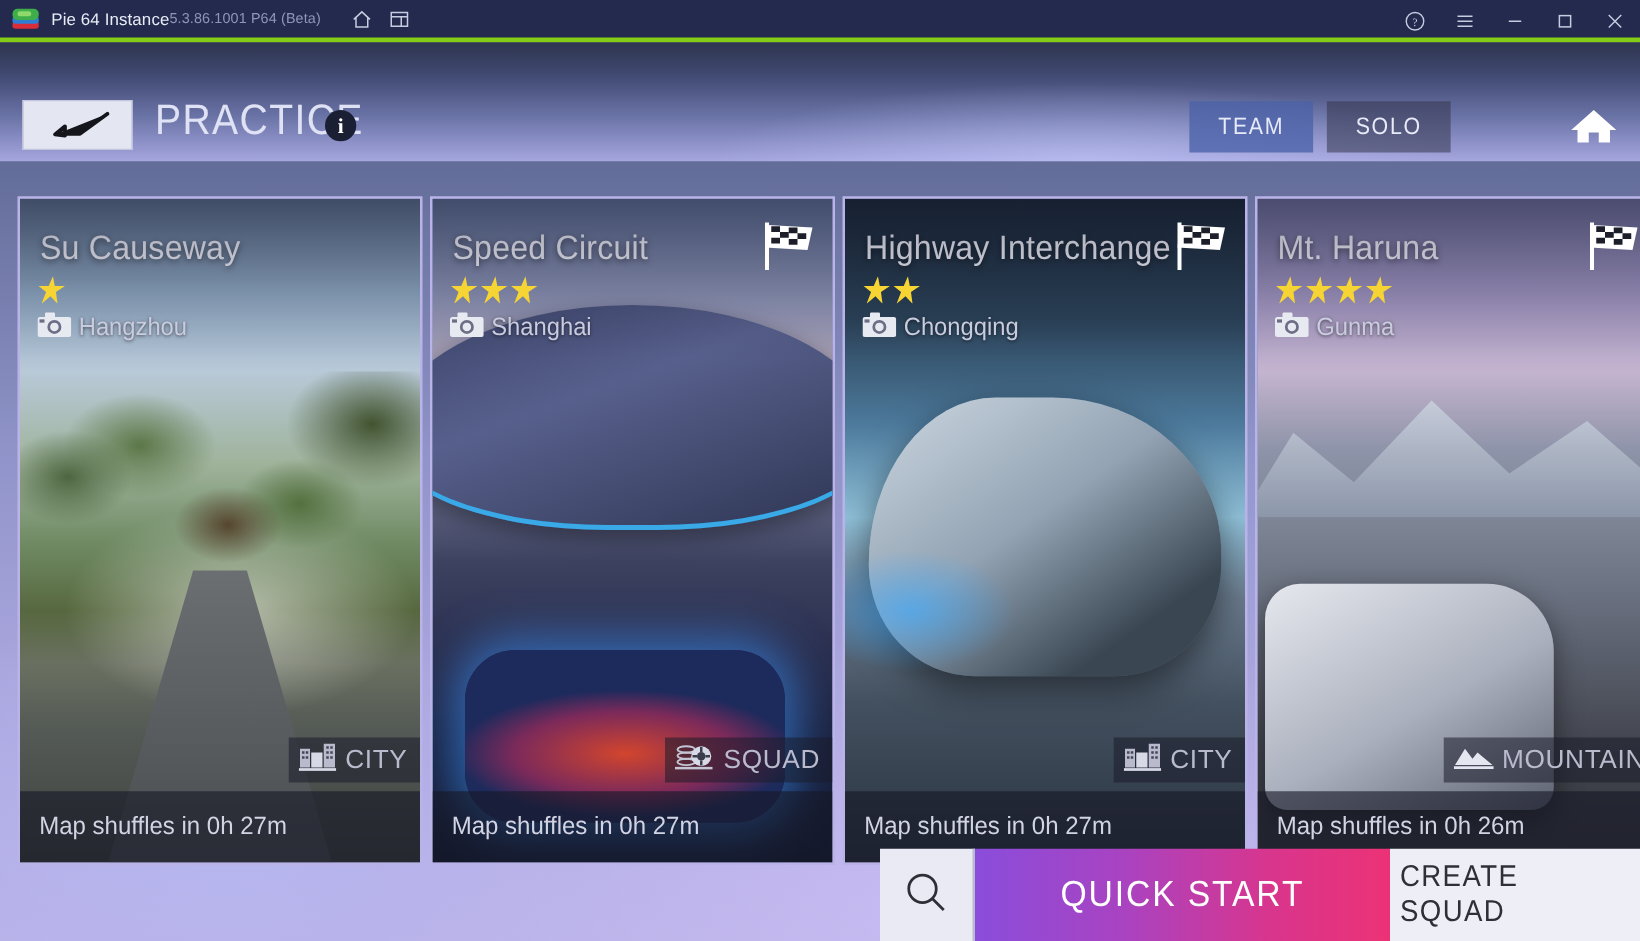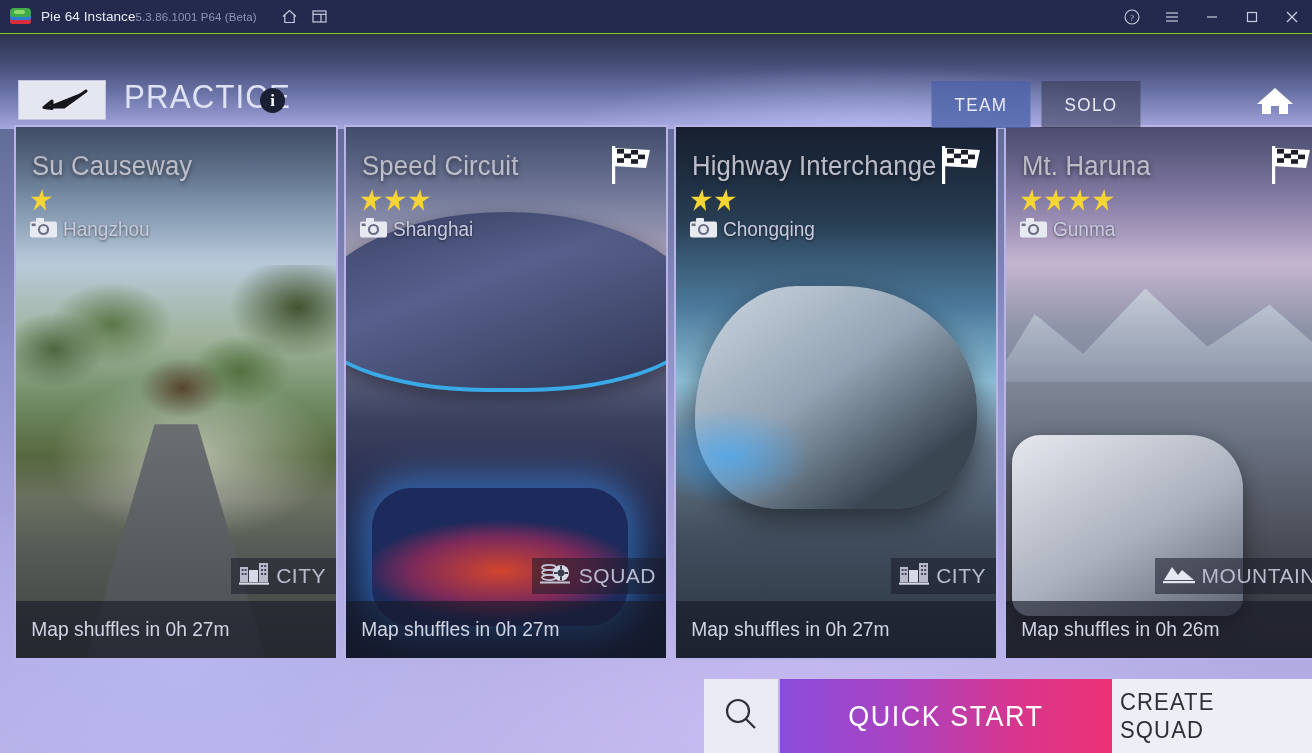--- a/index.html
+++ b/index.html
@@ -10,21 +10,21 @@
     background: #0f1430;
   }
 
   
   #titlebar {
     height: 34px; width: 100%;
     background: #232a4d;
     display: flex; align-items: center;
     padding: 0 0 0 10px;
     position: relative;
-    border-bottom: 1px solid #84cc16;
+    border-bottom: 4px solid #84cc16;
   }
   #bs-logo {
     width: 21px; height: 21px; margin-right: 10px;
     position: relative; flex: 0 0 auto;
   }
   #bs-logo .l {
     position: absolute; left: 0; width: 21px; height: 6px;
     border-radius: 3px/2px;
   }
   #bs-logo .l1 { top: 12px; background: #d92d3a; }
@@ -88,22 +88,22 @@
   }
   #info-icon {
     position: absolute; left: 260px; top: 54px;
     width: 25px; height: 25px; border-radius: 50%;
     background: #1b1f33; color: #fff;
     display:flex; align-items:center; justify-content:center;
     font-size: 17px; font-weight: bold; font-family: "Liberation Serif", serif;
     cursor: pointer; z-index: 3;
   }
   #mode-tabs {
-    position: absolute; right: 166px; top: 47px;
-    display: flex; height: 47px; z-index: 3;
+    position: absolute; right: 146px; top: 47px;
+    display: flex; height: 41px; z-index: 3;
   }
   .mode-tab {
     width: 110px; display: flex; align-items: center; justify-content: center;
     color: #e8eaf8; font-size: 19px; letter-spacing: 1.5px;
     font-weight: 300; cursor: pointer;
     transform: scaleX(.9);
   }
   .mode-tab.active { background: rgba(74,97,168,.78); }
   .mode-tab.inactive { background: rgba(52,54,78,.55); }
   #home-btn {
@@ -112,21 +112,21 @@
   }
 
   
   #cards {
     position: absolute; top: 91px; left: 14px;
     display: flex; gap: 6px;
   }
   .card {
     position: relative; width: 324px; height: 535px;
     border: 2px solid #b9b3e8;
-    overflow: hidden; cursor: pointer; flex: 0 0 auto;
+    overflow: hidden; cursor: pointer; flex: 0 0 auto; margin-top: 32px;
   }
   .card-art { position: absolute; inset: 0; }
   .card-head {
     position: absolute; top: 0; left: 0; right: 0; height: 128px;
     background: linear-gradient(to bottom, rgba(8,10,24,.34) 0%, rgba(8,10,24,.10) 65%, rgba(8,10,24,0) 100%);
     z-index: 2;
   }
   .card-title {
     position: absolute; left: 16px; top: 24px;
     color: #f0f1fb; font-size: 27px; font-weight: 300;

